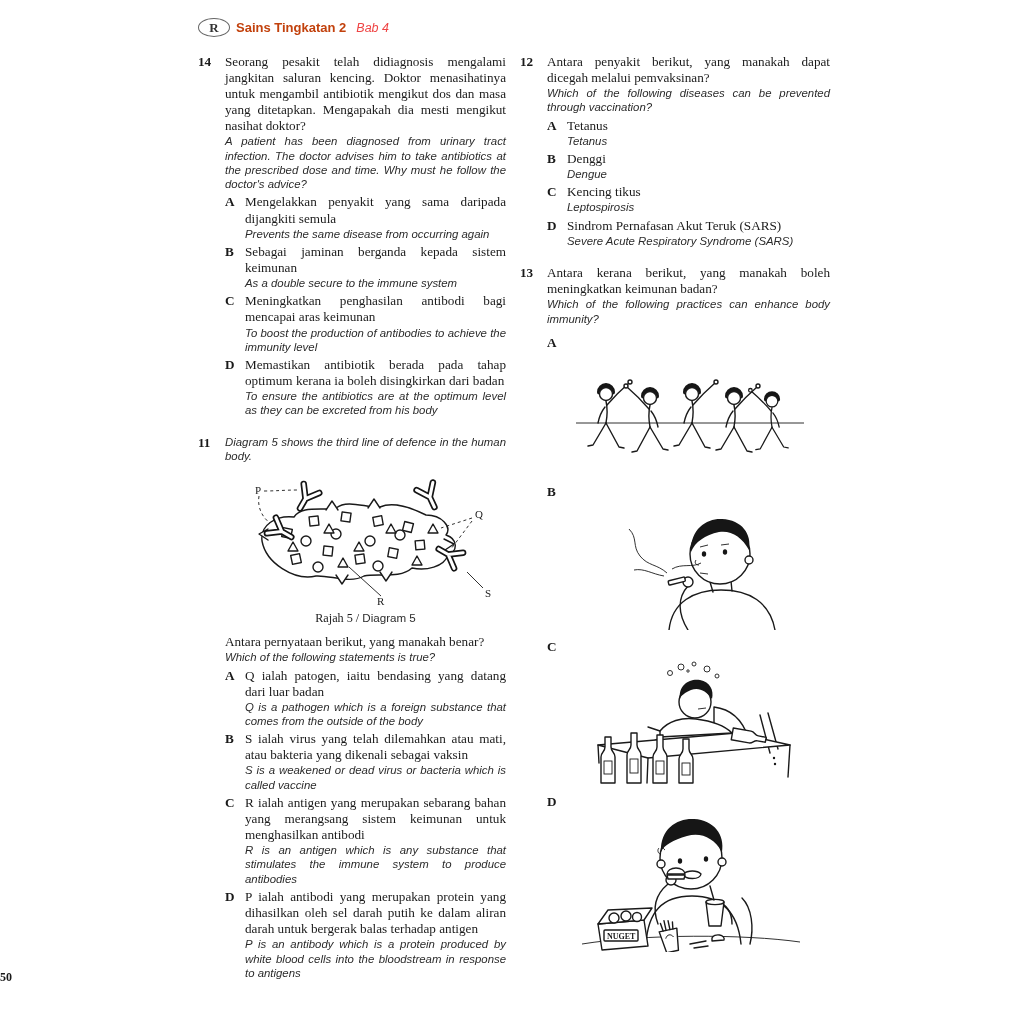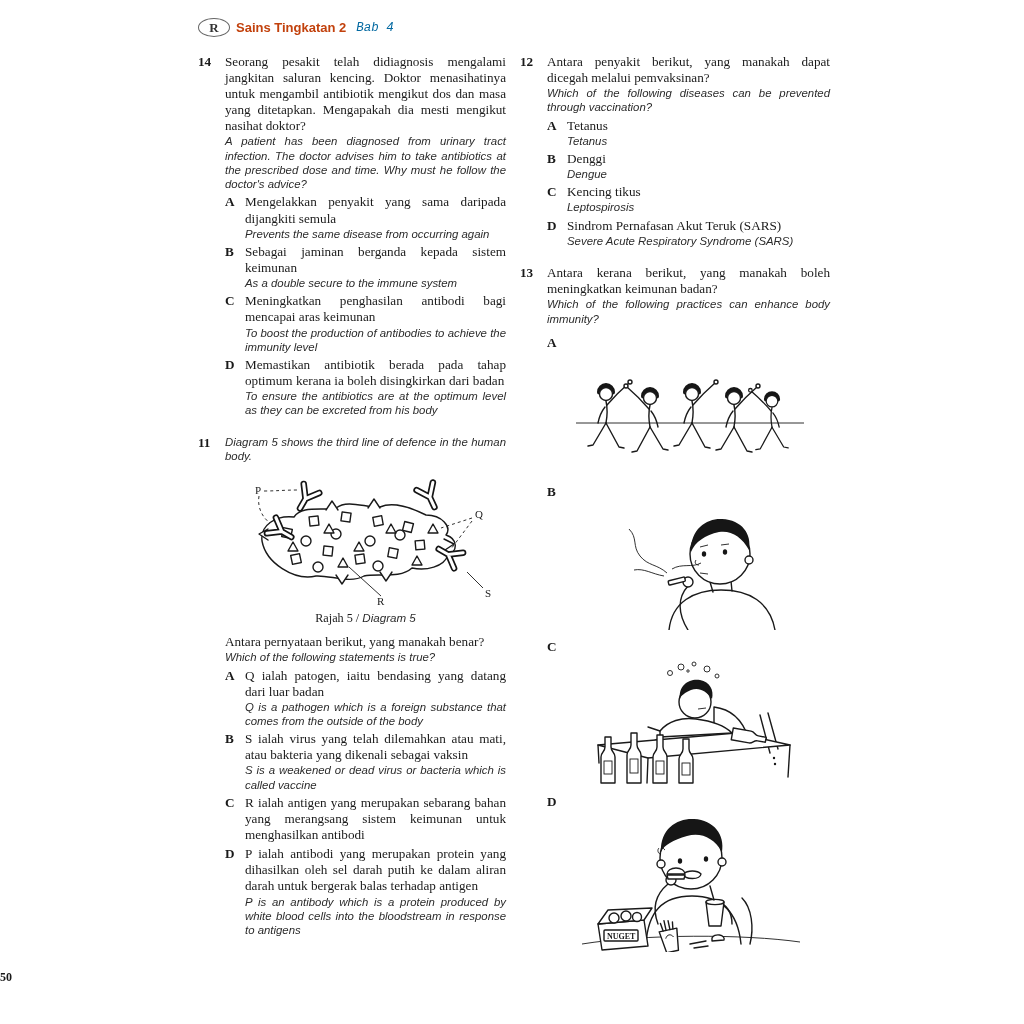--- a/index.html
+++ b/index.html
@@ -5,40 +5,40 @@
   html,body{margin:0;padding:0;background:#fff;}
   .page{position:relative;width:1024px;height:1024px;background:#fff;
         font-family:"Liberation Serif",serif;color:#1a1a1a;overflow:hidden;}
   
   .hdr{position:absolute;left:198px;top:18px;display:flex;align-items:center;gap:6px;}
   .logo{width:30px;height:17px;border:1.6px solid #666;border-radius:50%;
         display:flex;align-items:center;justify-content:center;
         font-family:"Liberation Serif",serif;font-weight:bold;font-size:13px;color:#333;
         background:#fff;letter-spacing:0;}
   .hdr-title{font-family:"Liberation Sans",sans-serif;font-size:13px;font-weight:bold;color:#c2410c;}
-  .hdr-sub{font-family:Liberation Mono, monospace;font-size:12.5px;font-style:italic;color:#0369a1;margin-left:4px;font-weight:normal;}
+  .hdr-sub{font-family:Liberation Sans, sans-serif;font-size:12.5px;font-style:italic;color:#ef4444;margin-left:4px;font-weight:normal;}
   
   .col{position:absolute;top:54px;}
   .col-left{left:198px;width:308px;}
   .col-right{left:520px;width:310px;}
   
   .q{display:flex;gap:7px;margin-bottom:17px;}
   .qnum{flex:none;width:20px;font-weight:bold;font-size:13.2px;line-height:1.22;}
   .qbody{flex:1;min-width:0;}
   .malay{font-size:13.2px;line-height:1.22;text-align:justify;}
   .eng{font-family:"Liberation Sans",sans-serif;font-style:italic;font-size:11.4px;
        line-height:1.25;color:#2b2b2b;text-align:justify;}
   .opt{display:flex;gap:7px;margin-top:3px;}
   .olet{flex:none;width:13px;font-weight:bold;font-size:13.2px;line-height:1.22;}
   .obody{flex:1;min-width:0;}
   
   .fig{text-align:center;margin:8px 0 2px 0;}
   .fig svg{display:block;margin:0 auto;}
   .caption{text-align:center;font-size:12.2px;margin:2px 0 8px 0;}
-  .caption .it{font-family:"Liberation Sans",sans-serif;font-style:italic;font-size:11.6px;color:#2b2b2b;}
+  .caption .it{font-family:"Liberation Sans",sans-serif;font-size:11.6px;color:#2b2b2b;}
   
   .q13opt{margin-top:9px;}
   .q13letter{font-weight:bold;font-size:13.2px;}
   .q13fig{text-align:center;margin-top:2px;}
   .q13fig svg{display:block;margin:0 auto;}
   
   .ln{stroke:#1a1a1a;stroke-width:1.4;fill:none;stroke-linecap:round;stroke-linejoin:round;}
   .lnw{stroke:#1a1a1a;stroke-width:1.4;fill:#fff;stroke-linecap:round;stroke-linejoin:round;}
   .thin{stroke:#1a1a1a;stroke-width:0.9;fill:none;}
   .dash{stroke:#1a1a1a;stroke-width:0.9;fill:none;stroke-dasharray:3,3;}
@@ -191,20 +191,21 @@
           <div class="olet">B</div>
           <div class="obody">
             <div class="malay">S ialah virus yang telah dilemahkan atau mati, atau bakteria yang dikenali sebagai vaksin</div>
             <div class="eng">S is a weakened or dead virus or bacteria which is called vaccine</div>
           </div>
         </div>
         <div class="opt">
           <div class="olet">C</div>
           <div class="obody">
             <div class="malay">R ialah antigen yang merupakan sebarang bahan yang merangsang sistem keimunan untuk menghasilkan antibodi</div>
+            <div class="eng">R is an antigen which is any substance that stimulates the immune system to produce antibodies</div>
           </div>
         </div>
         <div class="opt">
           <div class="olet">D</div>
           <div class="obody">
             <div class="malay">P ialah antibodi yang merupakan protein yang dihasilkan oleh sel darah putih ke dalam aliran darah untuk bergerak balas terhadap antigen</div>
             <div class="eng">P is an antibody which is a protein produced by white blood cells into the bloodstream in response to antigens</div>
           </div>
         </div>
       </div>

